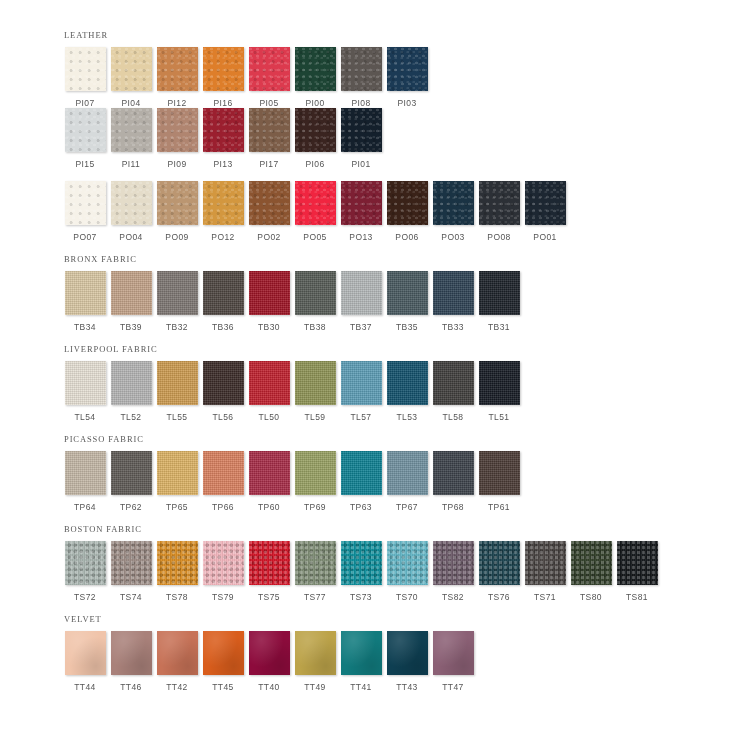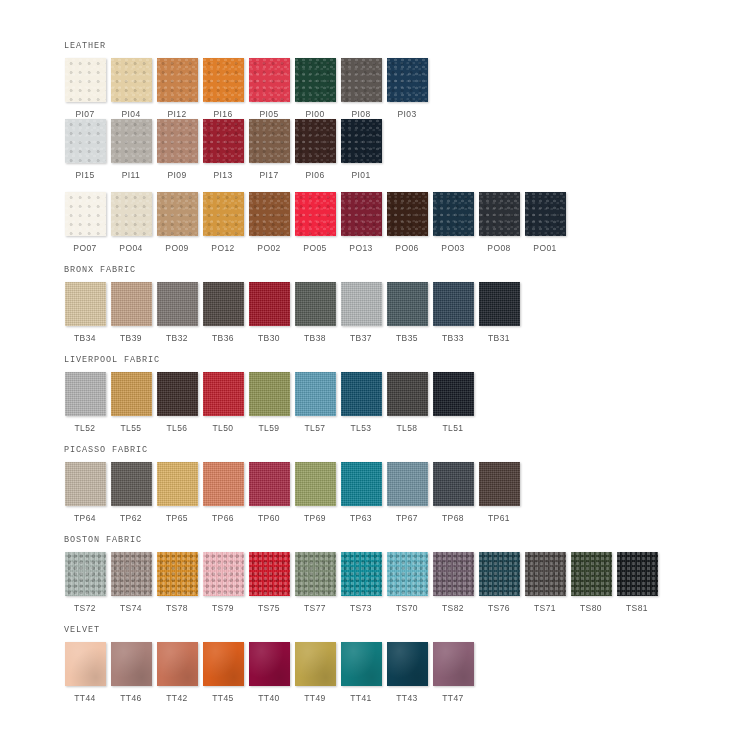--- a/index.html
+++ b/index.html
@@ -22,22 +22,22 @@
     padding: 30px 0 0 62px;
   }
   .group {
     margin-bottom: 12px;
   }
   .group-title {
     font-size: 8.5px;
     letter-spacing: 0.9px;
     color: #5a5a5a;
     text-transform: uppercase;
-    font-family: Liberation Mono, monospace;
-    margin: 11px 0 6px 2px;
+    font-family: Liberation Serif, serif;
+    margin: 0 0 6px 2px;
     line-height: 11px;
   }
   .swatch-row {
     display: flex;
     flex-direction: row;
     align-items: flex-start;
   }
   .swatch-cell {
     width: 46px;
     margin-right: 0px;
@@ -255,20 +255,24 @@
         <div class="swatch-cell">
           <div class="swatch-chip tex-fabric" style="background-color: rgb(27, 33, 40);"></div>
           <div class="swatch-code">TB31</div>
         </div>
       </div>
     </div>
     <div class="group">
       <div class="group-title">LIVERPOOL FABRIC</div>
       <div class="swatch-row">
         <div class="swatch-cell">
+          <div class="swatch-chip tex-fabric" style="background-color: rgb(230, 224, 212);"></div>
+          <div class="swatch-code">TL54</div>
+        </div>
+        <div class="swatch-cell">
           <div class="swatch-chip tex-fabric" style="background-color: rgb(180, 180, 180);"></div>
           <div class="swatch-code">TL52</div>
         </div>
         <div class="swatch-cell">
           <div class="swatch-chip tex-fabric" style="background-color: rgb(204, 154, 79);"></div>
           <div class="swatch-code">TL55</div>
         </div>
         <div class="swatch-cell">
           <div class="swatch-chip tex-fabric" style="background-color: rgb(58, 42, 39);"></div>
           <div class="swatch-code">TL56</div>

